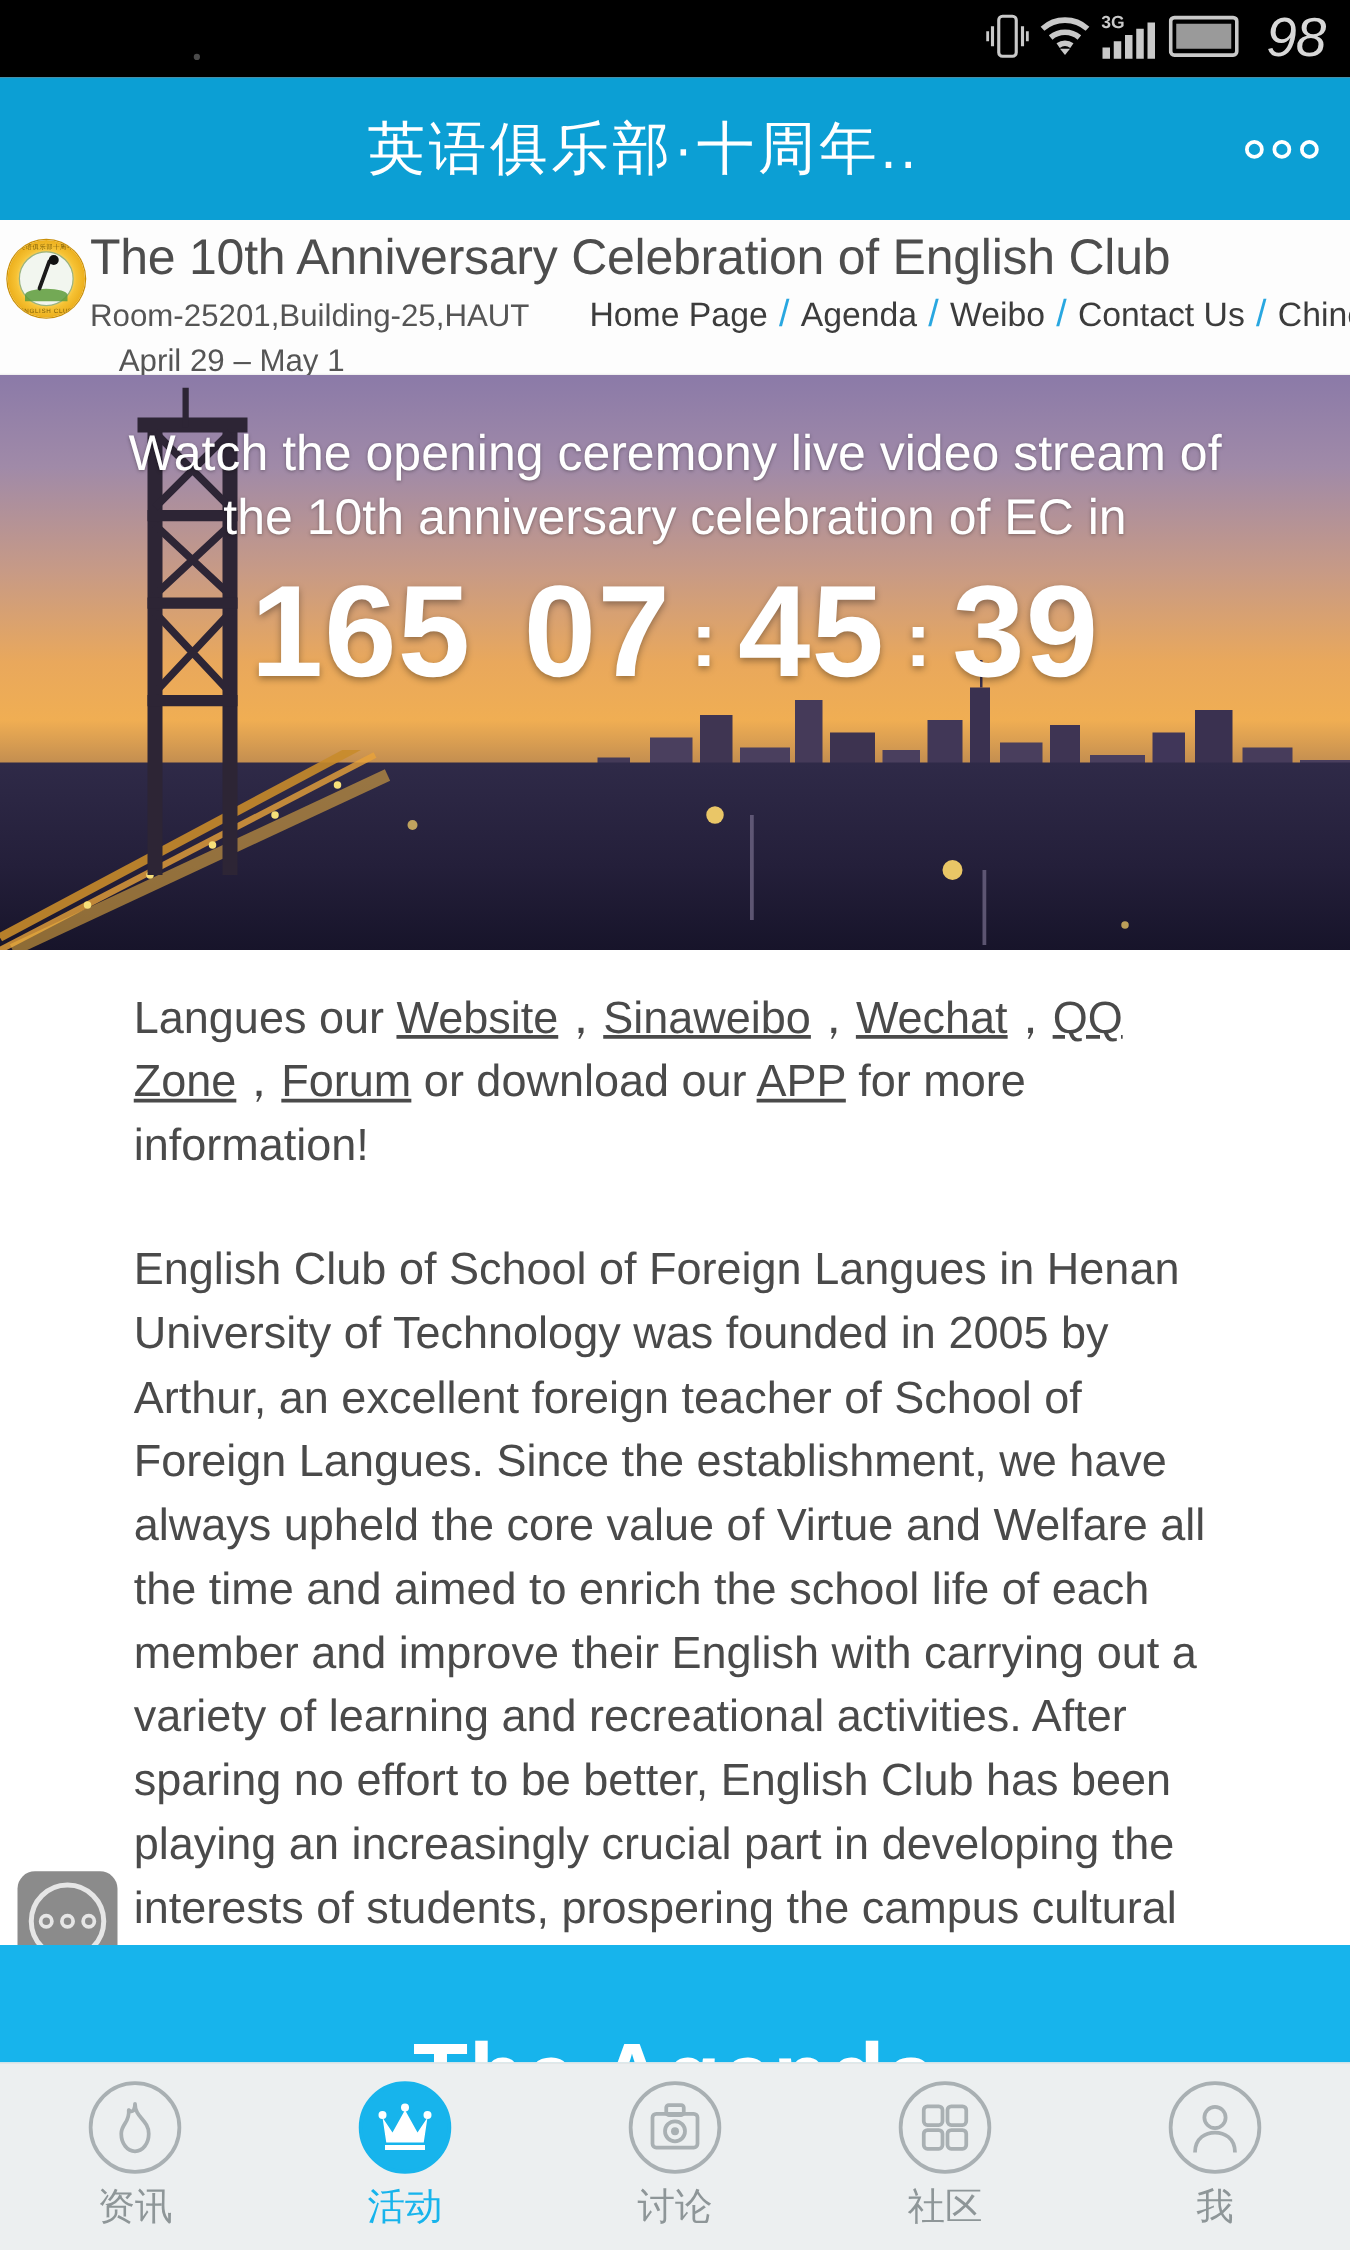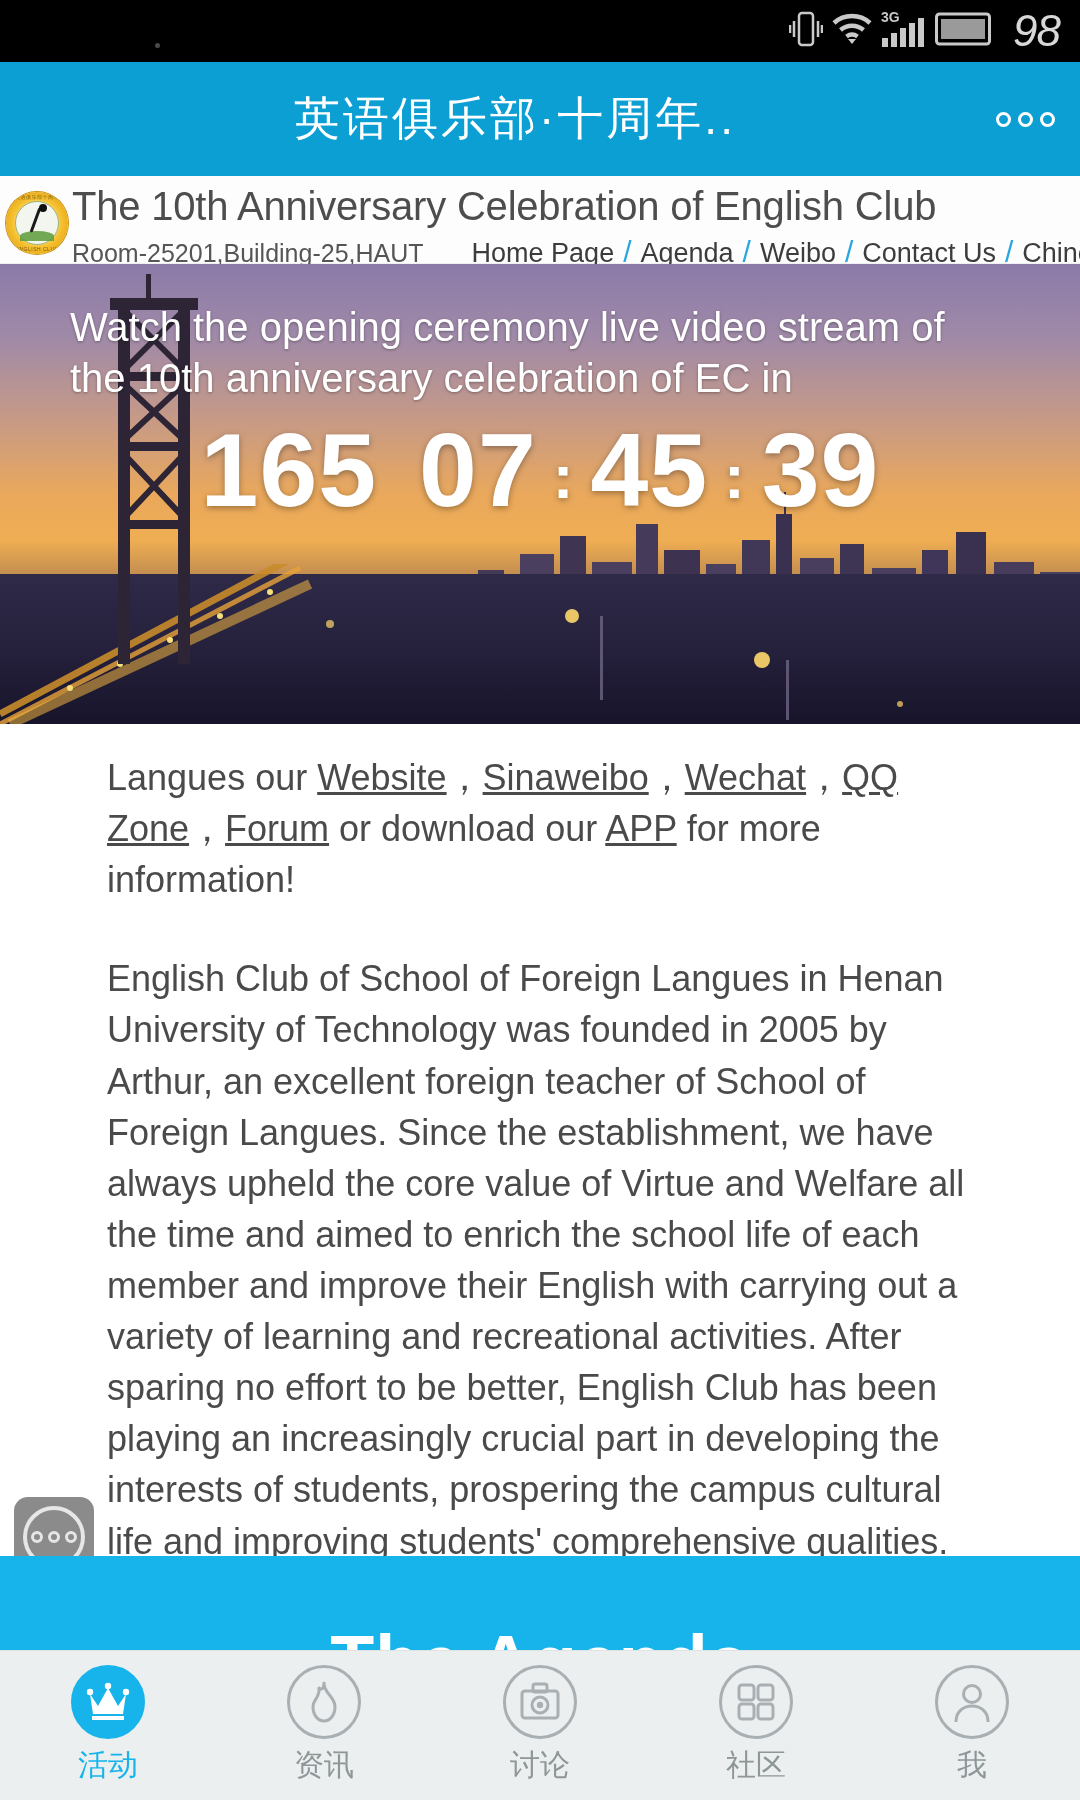--- a/index.html
+++ b/index.html
@@ -34,21 +34,21 @@
   }
   .titlebar-more {
     width:110px; display:flex; align-items:center; justify-content:center;
   }
   .dots-3 { display:flex; gap:7px; }
   .dots-3 i { width:15px; height:15px; border:3px solid #fff; border-radius:50%; display:block; }
 
   
   .siteheader {
     background:#fdfdfd; padding:10px 0 6px 0; position:relative;
-    height:88px; border-bottom:1px solid #f0f0f0;
+    height:124px; border-bottom:1px solid #f0f0f0;
   }
   .logo {
     position:absolute; left:6px; top:16px;
     width:62px; height:62px; border-radius:50%;
     background:radial-gradient(circle at 50% 50%, #fffbe8 0%, #fff3b0 32%, #f6c234 55%, #e8a712 78%, #d99a0c 100%);
     box-shadow:0 0 0 1px #c98f08;
     overflow:hidden;
   }
   .logo .inner {
     position:absolute; left:9px; top:9px; width:44px; height:44px;
@@ -106,21 +106,21 @@
     position:absolute; left:0; right:0; bottom:0; height:150px;
     background:linear-gradient(180deg,#2f2a48 0%,#241f3a 55%,#17142a 100%);
   }
   .hero .lights { position:absolute; left:0; right:0; bottom:0; height:160px; }
 
   .hero-overlay {
     position:absolute; inset:0; display:flex; flex-direction:column;
     align-items:center; justify-content:flex-start; padding-top:38px;
   }
   .hero-line {
-    color:#fff; font-size:40px; line-height:1.28; text-align:left;
+    color:#fff; font-size:40px; line-height:1.28; text-align:center;
     width:940px; text-shadow:0 1px 3px rgba(0,0,0,.35);
   }
   .countdown {
     color:#fff; font-weight:bold; font-size:104px; line-height:1;
     margin-top:14px; text-shadow:0 2px 6px rgba(0,0,0,.35);
     letter-spacing:1px; display:flex; align-items:baseline;gap:12px;
   }
   .countdown .days { margin-right:30px; }
   .countdown .colon { font-size:62px; margin:0 4px; position:relative; top:-8px; }
 
@@ -339,44 +339,44 @@
       <i></i>
     </span>
 </div>
 
 <div class="bluestrip">
   <div class="clip">The Agenda</div>
 </div>
 
 <div class="tabbar">
 
+  <div class="tab">
+    <span class="ic">
+      <svg width="40" height="44" viewBox="0 0 40 44">
+        <path d="M20 3 C20 14 31 16 31 27 C31 35 26 41 20 41 C14 41 9 35 9 27 C9 19 16 18 15 8 C20 12 20 3 20 3 Z" fill="none" stroke="currentColor" stroke-width="3" stroke-linejoin="round"></path>
+      </svg>
+    </span>
+    <span class="lbl">资讯</span>
+  </div>
+
   <div class="tab active">
     <span class="ic">
       <svg width="44" height="42" viewBox="0 0 44 42">
         <path d="M4 13 L12 25 L22 7 L32 25 L40 13 L37 33 L7 33 Z" fill="currentColor"></path>
         <rect x="6" y="35" width="32" height="4" fill="currentColor"></rect>
         <circle cx="4" cy="11" r="3.2" fill="currentColor"></circle>
         <circle cx="22" cy="5" r="3.2" fill="currentColor"></circle>
         <circle cx="40" cy="11" r="3.2" fill="currentColor"></circle>
       </svg>
     </span>
     <span class="lbl">活动</span>
   </div>
 
   <div class="tab">
     <span class="ic">
-      <svg width="40" height="44" viewBox="0 0 40 44">
-        <path d="M20 3 C20 14 31 16 31 27 C31 35 26 41 20 41 C14 41 9 35 9 27 C9 19 16 18 15 8 C20 12 20 3 20 3 Z" fill="none" stroke="currentColor" stroke-width="3" stroke-linejoin="round"></path>
-      </svg>
-    </span>
-    <span class="lbl">资讯</span>
-  </div>
-
-  <div class="tab">
-    <span class="ic">
       <svg width="44" height="40" viewBox="0 0 44 40">
         <rect x="4" y="9" width="36" height="27" rx="3" fill="none" stroke="currentColor" stroke-width="3"></rect>
         <rect x="15" y="2" width="14" height="8" rx="2" fill="none" stroke="currentColor" stroke-width="3"></rect>
         <circle cx="22" cy="23" r="8" fill="none" stroke="currentColor" stroke-width="3"></circle>
         <circle cx="22" cy="23" r="3.2" fill="currentColor"></circle>
       </svg>
     </span>
     <span class="lbl">讨论</span>
   </div>
 

